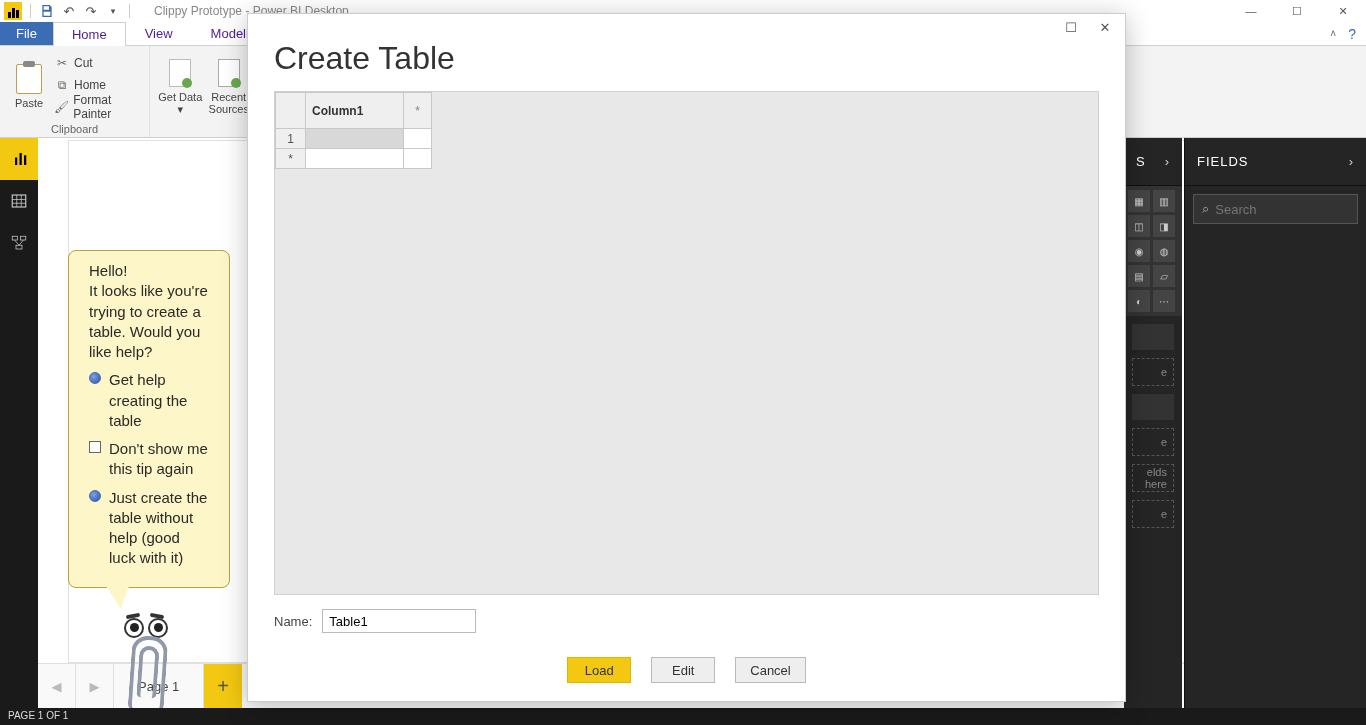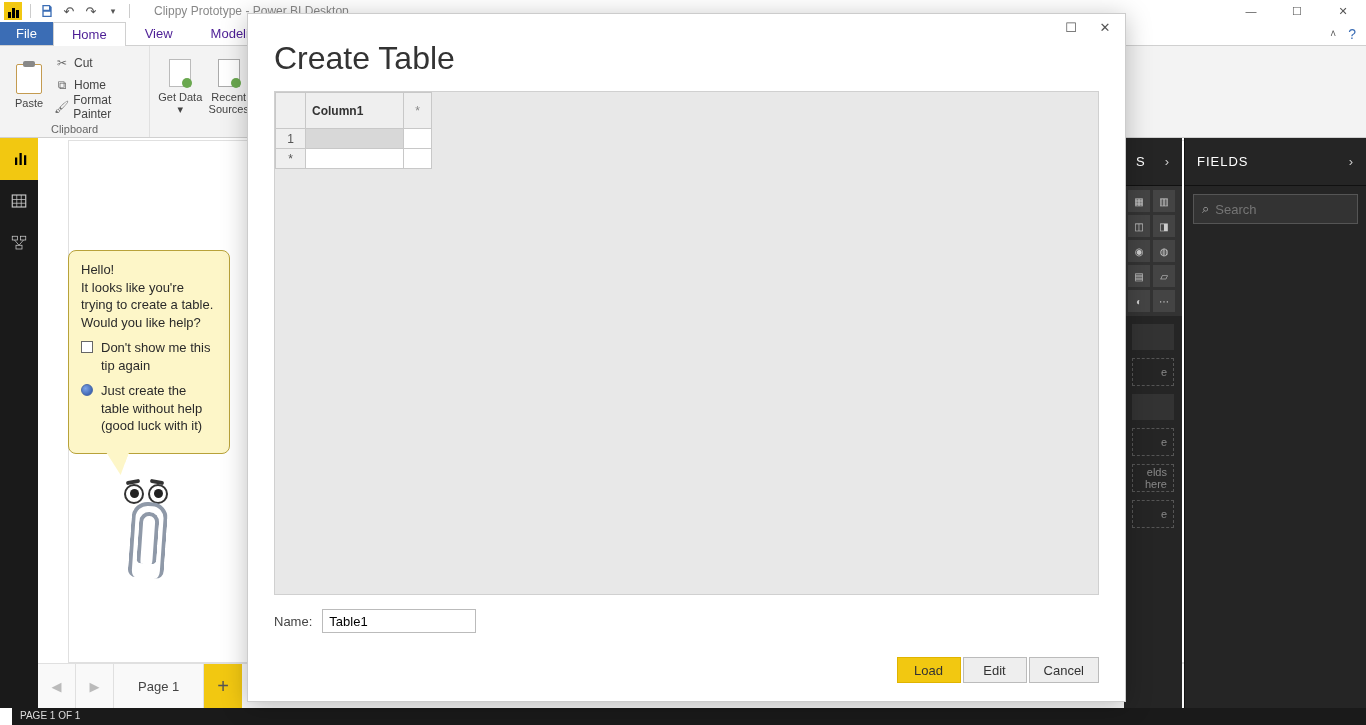--- a/index.html
+++ b/index.html
@@ -49,38 +49,38 @@
 .canvas { position:absolute; left:38px; top:138px; right:0; bottom:17px; background:#fff; }
 .canvas-inner { position:absolute; left:30px; top:2px; right:0; bottom:45px; background:#fff; border:1px solid #e0e0e0; }
 
 
 .page-tabs { position:absolute; left:0; right:0; bottom:0; height:45px; background:#f9f9f9; border-top:1px solid #e0e0e0; display:flex; align-items:center; }
 .page-nav { width:38px; height:45px; display:flex; align-items:center; justify-content:center; color:#bbb; border-right:1px solid #e0e0e0; }
 .page-tab { padding:0 24px; height:45px; display:flex; align-items:center; border-right:1px solid #e0e0e0; font-size:13px; color:#444; }
 .add-page { width:38px; height:45px; background:#f2c811; display:flex; align-items:center; justify-content:center; font-size:20px; color:#555; }
 
 
-.statusbar { position:absolute; left:12px; right:0; bottom:0; height:17px; background:#1a1a1a; color:#ddd; font-size:10px; padding:2px 8px; }
+.statusbar { position:absolute; left:0; right:0; bottom:0; height:17px; background:#1a1a1a; color:#ddd; font-size:10px; padding:2px 8px; }
 
 
 .right-pane { position:absolute; top:138px; bottom:17px; background:#252525; color:#eee; }
 .viz-pane { right:184px; width:58px; }
 .fields-pane { right:0; width:182px; border-left:1px solid #111; }
 .pane-header { height:48px; display:flex; align-items:center; justify-content:space-between; padding:0 12px; font-size:13px; letter-spacing:1px; color:#fff; border-bottom:1px solid #111; }
 .pane-header .chev { color:#ccc; }
 .viz-grid { display:flex; flex-wrap:wrap; padding:4px; gap:3px; background:#333; }
 .viz-cell { width:22px; height:22px; background:#444; display:flex; align-items:center; justify-content:center; color:#ccc; font-size:10px; }
 .field-search { margin:8px; height:30px; background:#333; border:1px solid #555; display:flex; align-items:center; padding:0 8px; gap:6px; color:#aaa; }
 .field-search input { background:transparent; border:none; outline:none; color:#ddd; font-size:13px; flex:1; }
 .drop-hint { margin:8px; padding:6px; border:1px dashed #555; color:#888; font-size:11px; text-align:right; height:28px; display:flex; align-items:center; justify-content:flex-end; }
 .drop-hdr { margin:8px 8px 0 8px; height:26px; background:#333; }
 
 
 .clippy-wrap { position:absolute; left:68px; top:250px; width:162px; }
-.bubble { background:#fdf6c8; border:1px solid #b8a23a; border-radius:8px; padding:10px 12px; font-family: Georgia, serif; font-size:13px; color:#2a2a2a; line-height:1.35; position:relative; }
+.bubble { background:#fdf6c8; border:1px solid #b8a23a; border-radius:8px; padding:10px 20px; font-family: Georgia, serif; font-size:15px; color:#2a2a2a; line-height:1.35; position:relative; }
 .bubble::after { content:''; position:absolute; bottom:-22px; left:32px; width:0; height:0; border:12px solid transparent; border-top-color:#fdf6c8; border-right-color:#fdf6c8; transform:skewX(-20deg); }
 .bubble p { margin-bottom:8px; }
 .opt { display:flex; gap:8px; margin:8px 0; align-items:flex-start; }
 .radio-dot { width:12px; height:12px; border-radius:50%; background:radial-gradient(circle at 35% 35%, #7aa3e8, #2a4fa0); flex-shrink:0; margin-top:2px; border:1px solid #4a6aa8; }
 .checkbox { width:12px; height:12px; border:1px solid #666; background:#fff; flex-shrink:0; margin-top:2px; }
 .clippy { margin-top:30px; margin-left:50px; width:60px; height:95px; position:relative; }
 .clip-body { width:36px; height:76px; border:4px solid #8f99a8; border-radius:16px 16px 8px 8px; border-bottom:none; position:absolute; left:12px; top:18px; transform:rotate(4deg); }
 .clip-inner { width:20px; height:52px; border:4px solid #8f99a8; border-radius:12px 12px 6px 6px; border-bottom:none; position:absolute; left:20px; top:28px; transform:rotate(4deg); }
 .eye { width:20px; height:20px; background:#fff; border:2px solid #333; border-radius:50%; position:absolute; top:0; display:flex; align-items:center; justify-content:center; }
 .eye::after { content:''; width:9px; height:9px; background:#222; border-radius:50%; }
@@ -97,21 +97,21 @@
 .grid-table { border-collapse:collapse; background:#fff; }
 .grid-table th, .grid-table td { border:1px solid #c8c8c8; font-size:12px; font-weight:normal; text-align:center; }
 .grid-table .rowhdr { width:30px; background:#efefef; color:#555; }
 .grid-table .colhdr { background:#efefef; color:#333; height:36px; }
 .grid-table .colhdr.main { width:98px; text-align:left; padding-left:6px; font-weight:600; }
 .grid-table .colhdr.star { width:28px; color:#888; }
 .grid-table td.cell { height:20px; }
 .grid-table td.cell.sel { background:#d8d8d8; }
 .modal-name { display:flex; align-items:center; gap:10px; padding:14px 26px; font-size:13px; color:#444; }
 .modal-name input { width:154px; height:24px; border:1px solid #bbb; padding:0 6px; font-size:13px; }
-.modal-footer { display:flex; justify-content:flex-end; gap:2px; padding:10px 26px 18px 26px; }
+.modal-footer { display:flex; justify-content:center; gap:20px; padding:10px 26px 18px 26px; }
 .btn { min-width:64px; height:26px; border:1px solid #bbb; background:#eee; font-size:13px; color:#333; display:flex; align-items:center; justify-content:center; padding:0 14px; }
 .btn.primary { background:#f2c811; border-color:#e0b400; }
 </style>
 </head>
 <body>
 
 <div class="titlebar">
   <div class="titlebar-left">
     <div class="app-icon">
         <span></span>
@@ -261,20 +261,24 @@
   <div class="field-search">
     <span>⌕</span>
     <input type="text" placeholder="Search" style="">
   </div>
 </div>
 
 <div class="clippy-wrap">
   <div class="bubble">
     <p><span>Hello!</span><br>
        <span>It looks like you're trying to create a table. Would you like help?</span></p>
+    <div class="opt">
+      <div class="radio-dot"></div>
+      <span>Get help creating the table</span>
+    </div>
     <div class="opt">
       <div class="checkbox"></div>
       <span>Don't show me this tip again</span>
     </div>
     <div class="opt">
       <div class="radio-dot"></div>
       <span>Just create the table without help (good luck with it)</span>
     </div>
   </div>
   <div class="clippy">

